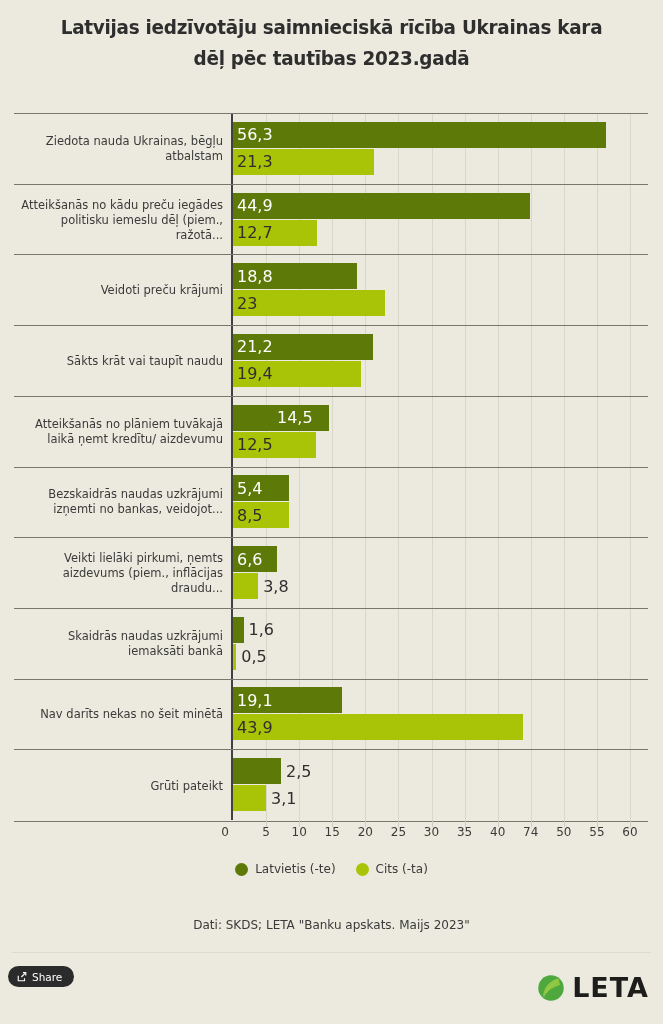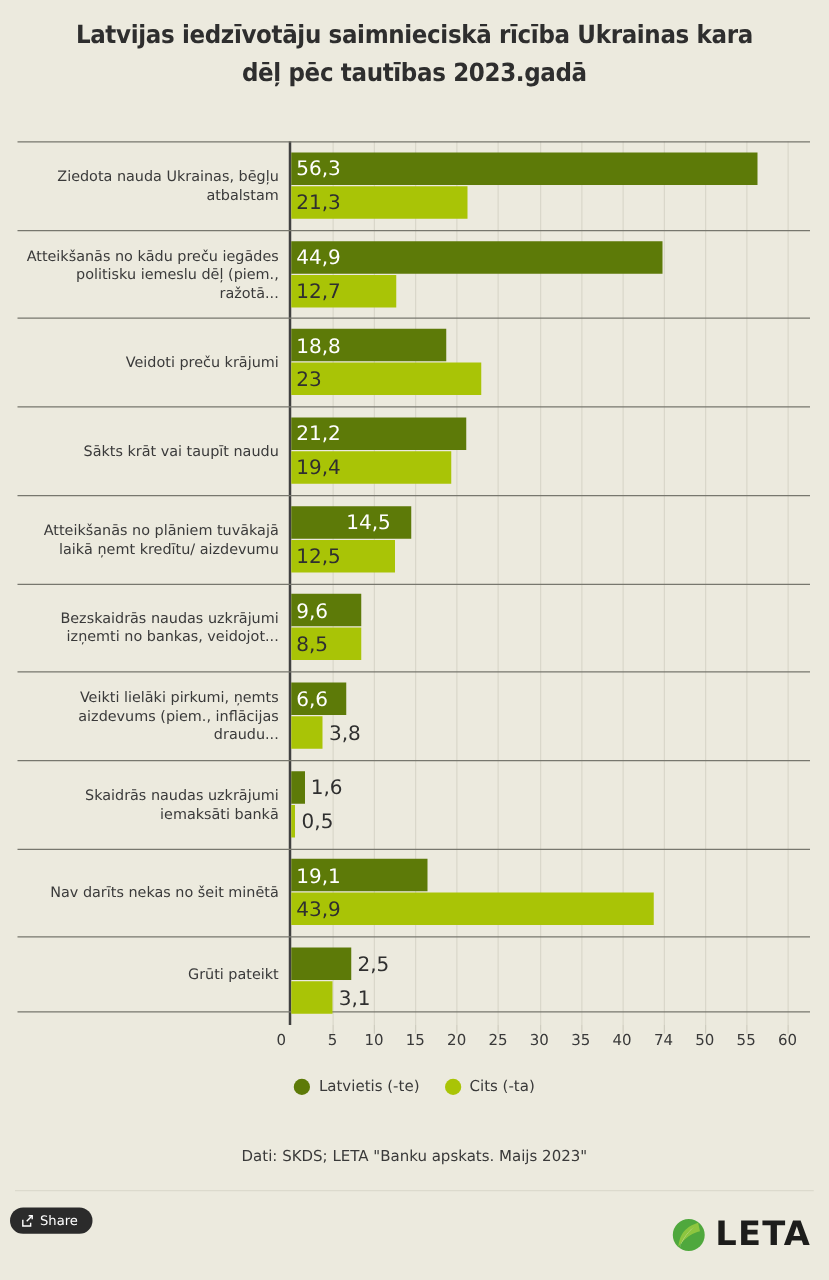--- a/index.html
+++ b/index.html
@@ -286,21 +286,21 @@
       <div class="bar dark" style="top: 291.65px; width: 95.9417px; padding-left: 40px;">
         <span class="val">14,5</span>
       </div>
       <div class="bar light" style="top: 318.65px; width: 82.7083px;">
         <span class="val">12,5</span>
       </div>
       <div class="row" style="top: 353.5px; height: 70.7px;">
         <div class="rowlabel">Bezskaidrās naudas uzkrājumi izņemti no bankas, veidojot...</div>
       </div>
       <div class="bar dark" style="top: 362.35px; width: 55.58px;">
-        <span class="val">9,6</span>
+        <span class="val">5,4</span>
       </div>
       <div class="bar light" style="top: 389.35px; width: 56.2417px;">
         <span class="val">8,5</span>
       </div>
       <div class="row" style="top: 424.2px; height: 70.7px;">
         <div class="rowlabel">Veikti lielāki pirkumi, ņemts aizdevums (piem., inflācijas draudu...</div>
       </div>
       <div class="bar dark" style="top: 433.05px; width: 43.67px;">
         <span class="val">6,6</span>
       </div>
@@ -318,21 +318,21 @@
       </div>
       <div class="row" style="top: 565.6px; height: 70.7px;">
         <div class="rowlabel">Nav darīts nekas no šeit minētā</div>
       </div>
       <div class="bar dark" style="top: 574.45px; width: 109px;">
         <span class="val">19,1</span>
       </div>
       <div class="bar light" style="top: 601.45px; width: 290.472px;">
         <span class="val">43,9</span>
       </div>
-      <div class="row last" style="top: 636.3px; height: 61px;">
+      <div class="row last" style="top: 636.3px; height: 73px;">
         <div class="rowlabel">Grūti pateikt</div>
       </div>
       <div class="bar dark" style="top: 645.15px; width: 16.5417px; padding-left: 48px;">
         <span class="val outside">2,5</span>
       </div>
       <div class="bar light" style="top: 672.15px; width: 20.5117px; padding-left: 33px;">
         <span class="val outside">3,1</span>
       </div>
     </div>
 

